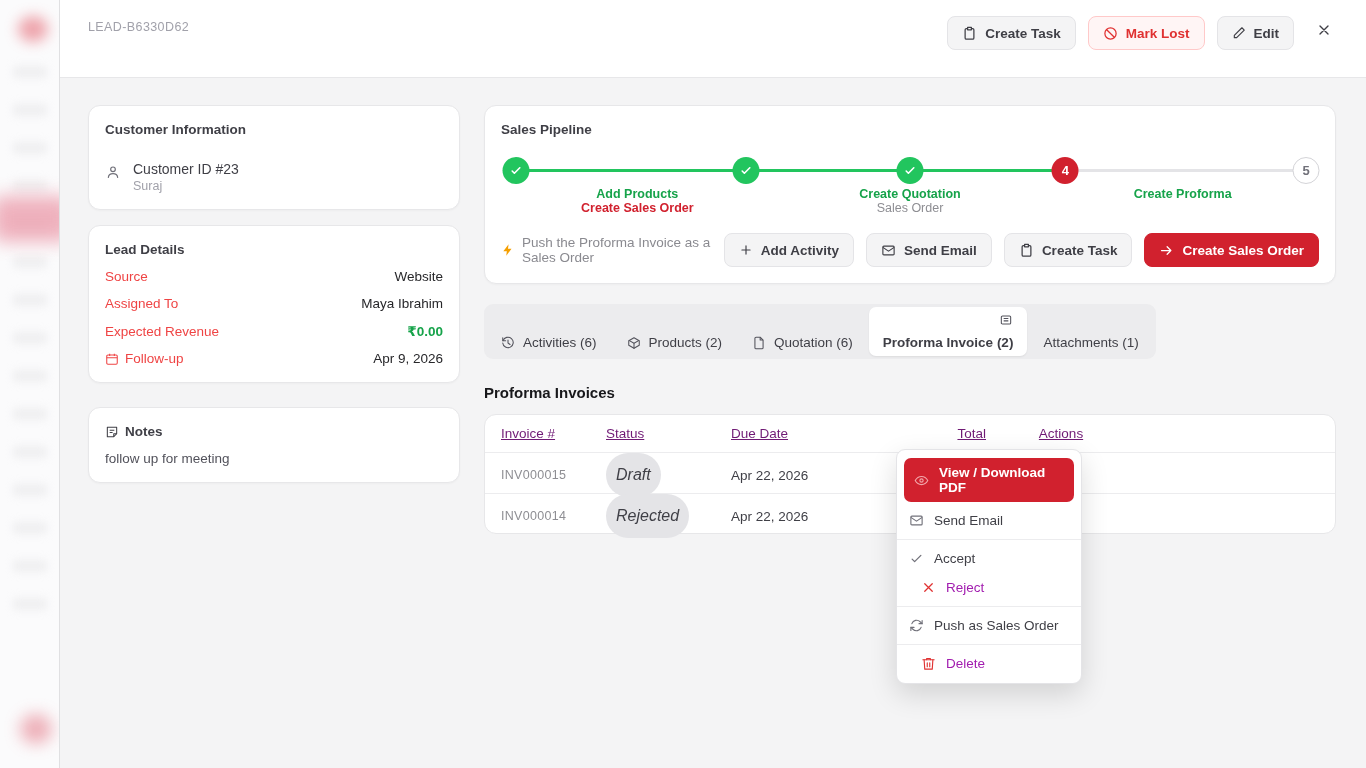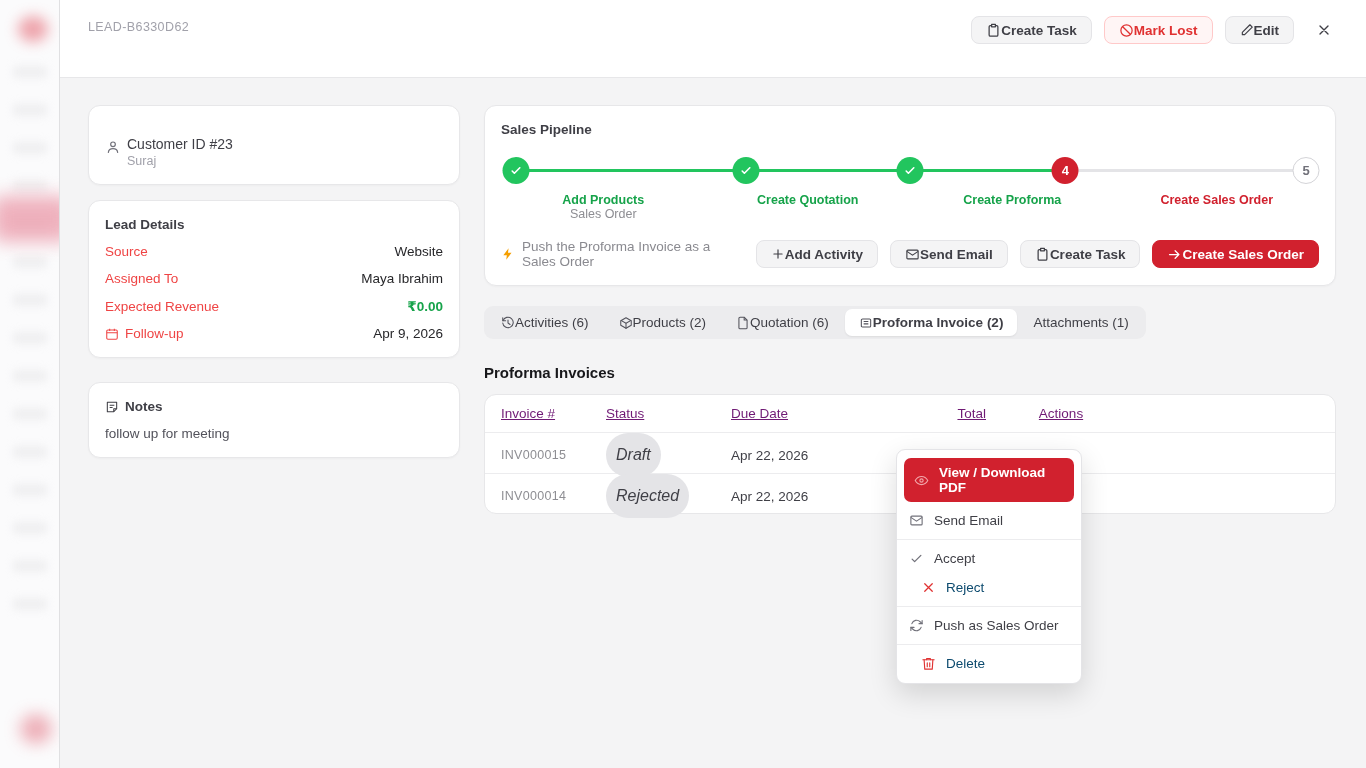--- a/index.html
+++ b/index.html
@@ -24,37 +24,37 @@
   .main { position:absolute; left:60px; top:0; width:1306px; height:768px;
     background:#f4f4f5; box-shadow:-1px 0 0 #e0e0e2; }
   .topbar { background:#fff; border-bottom:1px solid #e7e7e9; height:78px;
     padding:14px 28px 0 28px; display:flex; justify-content:space-between; }
   .title-row { display:flex; align-items:center; gap:12px; }
   .page-title { font-size:21px; font-weight:bold; letter-spacing:.2px; }
   .pill { font-size:12px; font-weight:bold; padding:4px 12px; border-radius:999px;
     background:#fde7f0; color:#e0457b; }
   .lead-id { margin-top:6px; font-size:12.5px; color:#a1a1aa; letter-spacing:.4px; }
   .topbar-actions { display:flex; gap:12px; align-items:flex-start; padding-top:2px; }
-  .btn { display:inline-flex; align-items:center; gap:0; height:28px; padding:0 14px;
+  .btn { display:inline-flex; align-items:center; gap:8px; height:34px; padding:0 14px;
     border:1px solid #e4e4e7; border-radius:8px; background:#f4f4f5;
     font-size:13.5px; font-weight:600; color:#3f3f46; cursor:pointer; white-space:nowrap; }
   .btn svg { flex:0 0 auto; }
   .btn.danger-outline { background:#fff5f5; border-color:#ffc9c9; color:#e03131; }
   .btn.primary { background:#d1212e; border-color:#d1212e; color:#fff; }
   .close-x { background:none; border:none; margin-left:4px; padding:6px; cursor:pointer; color:#3f3f46; }
 
   .content { display:flex; gap:24px; padding:27px 30px 0 28px; }
 
   .card { background:#fff; border:1px solid #e7e7e9; border-radius:12px;
     box-shadow:0 1px 2px rgba(0,0,0,.03); padding:16px; }
   .card-title { font-size:13.5px; font-weight:bold; color:#3f3f46; display:flex; align-items:center; gap:6px; }
 
   
   .left-col { width:372px; flex:0 0 372px; display:flex; flex-direction:column; }
-  .cust-row { display:flex; gap:6px; margin-top:14px; align-items:flex-start; }
+  .cust-row { display:flex; gap:12px; margin-top:24px; align-items:flex-start; }
   .cust-row svg { margin-top:3px; color:#71717a; }
   .cust-id { font-size:14px; color:#3f3f46; }
   .cust-name { font-size:12.5px; color:#a1a1aa; margin-top:2px; }
   .detail-row { display:flex; justify-content:space-between; align-items:center; margin-top:12px; font-size:13.5px; }
   .detail-label { color:#ef4444; display:flex; align-items:center; gap:6px; }
   .detail-value { color:#27272a; }
   .detail-value.green { color:#16a34a; font-weight:bold; }
   .notes-text { margin-top:12px; font-size:13.5px; color:#52525b; }
 
   
@@ -62,33 +62,33 @@
 
   
   .pipe-track { position:relative; height:28px; margin-top:20px; }
   .pipe-line { position:absolute; left:2px; right:2px; top:12px; height:3px; background:#e4e4e7; border-radius:2px; }
   .pipe-line-green { position:absolute; left:2px; top:12px; height:3px; width:69%; background:#22c55e; border-radius:2px; }
   .step-dot { position:absolute; top:0; width:27px; height:27px; border-radius:50%;
     display:flex; align-items:center; justify-content:center; transform:translateX(-50%); }
   .step-dot.done { background:#22c55e; color:#fff; }
   .step-dot.current { background:#d1212e; color:#fff; font-size:13px; font-weight:bold; }
   .step-dot.pending { background:#fff; border:1px solid #d4d4d8; color:#71717a; font-size:13px; font-weight:bold; }
-  .pipe-labels { display:grid; grid-template-columns:repeat(4,1fr); margin-top:8px; }
+  .pipe-labels { display:grid; grid-template-columns:repeat(3,1fr); margin-top:2px; }
   .pipe-label { text-align:center; font-size:12.5px; }
   .pipe-label.done { color:#16a34a; font-weight:600; }
   .pipe-label.current { color:#d1212e; font-weight:bold; }
   .pipe-label.pending { color:#8e8e93; }
   .pipe-actions { display:flex; align-items:center; margin-top:18px; gap:12px; }
   .pipe-hint { display:flex; align-items:center; gap:7px; font-size:13.5px; color:#8a8a90; flex:1; }
 
   
   .tabbar { display:inline-flex; margin-top:20px; background:#ececee; border-radius:9px; padding:3px; gap:2px; }
-  .tab { display:flex; align-items:flex-end; gap:0; padding:6px 14px; border-radius:7px;
+  .tab { display:flex; align-items:flex-end; gap:8px; padding:6px 14px; border-radius:7px;
     font-size:13.5px; color:#3f3f46; cursor:pointer; white-space:nowrap; }
-  .tab.active { background:#fff; box-shadow:0 1px 2px rgba(0,0,0,.07); font-weight:600; }
+  .tab.active { background:#fff; box-shadow:0 1px 2px rgba(0,0,0,.07); font-weight:600;flex-direction:column; }
   .tab svg { color:#52525b; }
 
   
   .section-heading { margin-top:25px; font-size:15px; font-weight:bold; color:#18181b; }
   .table-card { margin-top:13px; background:#fff; border:1px solid #e7e7e9; border-radius:12px; overflow:visible; }
   .tr { display:grid; grid-template-columns:105px 125px 135px 120px 150px 1fr;
     align-items:center; padding:0 16px; }
   .tr.head { height:38px; border-bottom:1px solid #ececee; font-size:13.5px; color:#701a75;text-decoration:underline; }
   .tr.row { height:40px; font-size:13px; }
   .tr.row + .tr.row { border-top:1px solid #ececee; }
@@ -101,21 +101,21 @@
   .cell-total { color:#27272a; font-size:13.5px; }
   .dots-btn { background:none; border:none; color:#52525b; cursor:pointer; padding:4px; }
 
   
   .menu { position:absolute; left:896px; top:449px; width:186px; background:#fff;
     border:1px solid #e4e4e7; border-radius:9px; box-shadow:0 10px 28px rgba(0,0,0,.14);
     padding:5px 0; z-index:50; }
   .menu-item { display:flex; align-items:center; gap:10px; padding:7px 12px;
     font-size:13.5px; color:#3f3f46; cursor:pointer; }
   .menu-item svg { color:#71717a; flex:0 0 auto; }
-  .menu-item.danger { color:#0c4a6e;padding-left:24px; }
+  .menu-item.danger { color:#a21caf;padding-left:24px; }
   .menu-item.danger svg { color:#e03131; }
   .menu-item.highlight { background:#d1212e; color:#fff; font-weight:bold; margin:3px 7px 4px 7px;
     border-radius:7px; padding:7px 10px; }
   .menu-item.highlight svg { color:#f2a6aa; }
   .menu-sep { height:1px; background:#ececee; margin:4px 0; }
 
   svg { display:block; }
 </style>
 </head>
 <body>
@@ -166,20 +166,21 @@
           </svg>
       </button>
     </div>
   </div>
 
   <div class="content">
 
     <div class="left-col">
 
       <div class="card">
+        <div class="card-title">Customer Information</div>
         <div class="cust-row">
           <span>
             <svg width="16" height="16" viewBox="0 0 24 24" fill="none" stroke="currentColor" stroke-width="1.8" stroke-linecap="round">
                 <circle cx="12" cy="8" r="3.5"></circle>
                 <path d="M5 20c.5-3.5 3.5-5.5 7-5.5s6.5 2 7 5.5"></path>
               </svg>
           </span>
           <div>
             <div class="cust-id">Customer ID #23</div>
             <div class="cust-name">Suraj</div>

